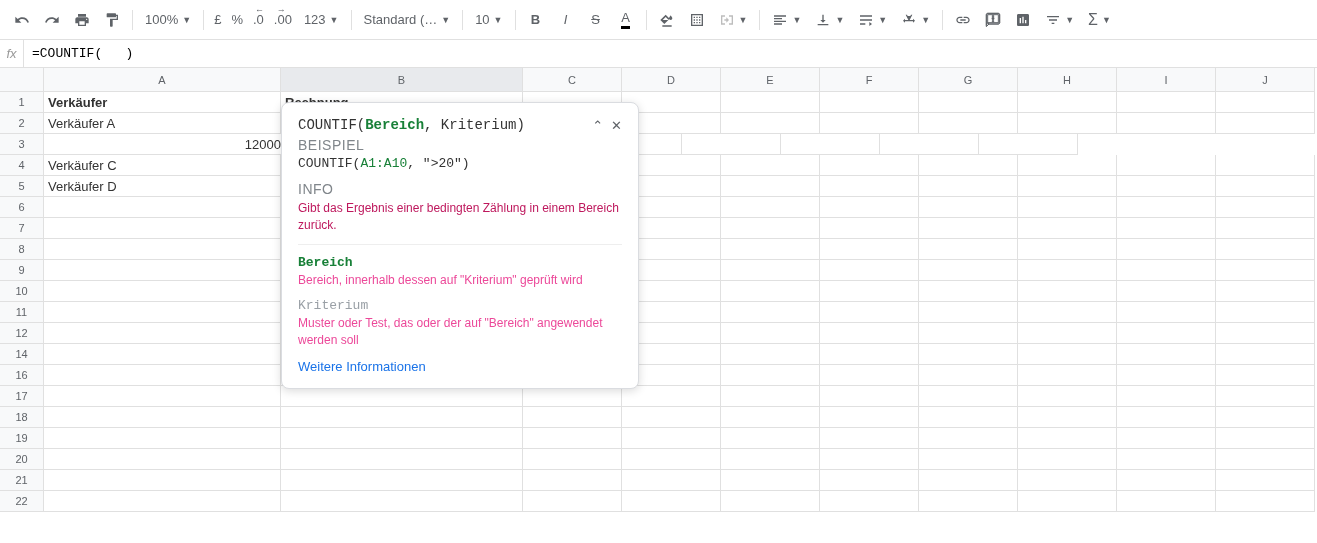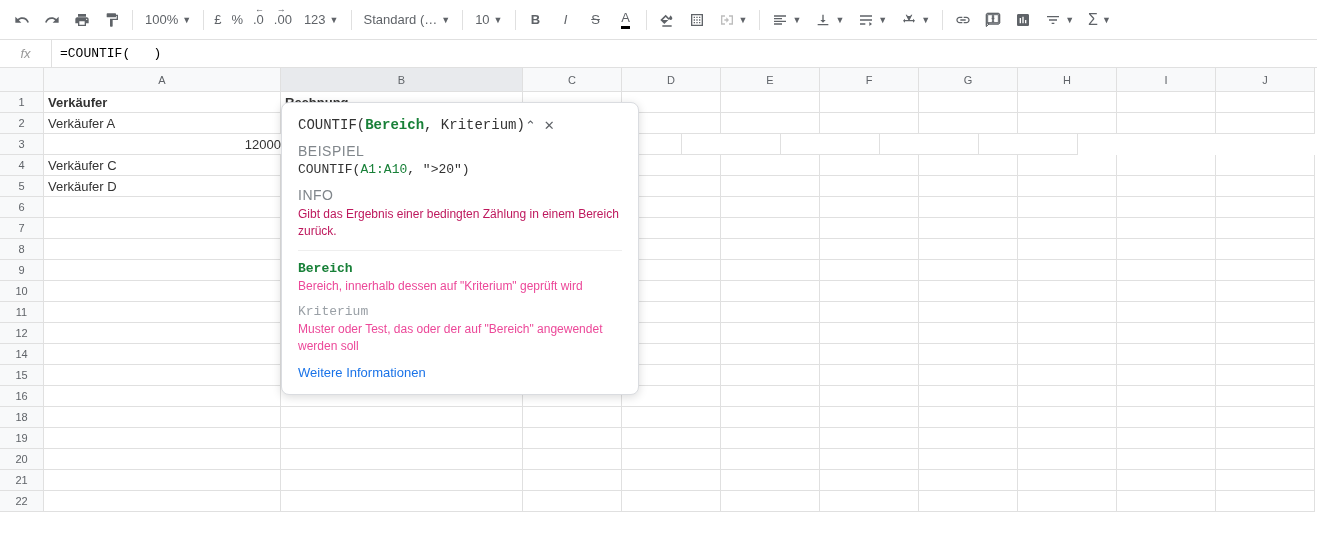--- a/index.html
+++ b/index.html
@@ -5,41 +5,41 @@
 * { box-sizing: border-box; margin: 0; padding: 0; }
 body { font-family: Arial, sans-serif; font-size: 13px; color: #333; background: #fff; width: 1317px; overflow: hidden; }
 .toolbar { display: flex; align-items: center; height: 40px; padding: 0 8px; border-bottom: 1px solid #e0e0e0; gap: 2px; }
 .tb-btn { width: 28px; height: 28px; display: flex; align-items: center; justify-content: center; color: #5f6368; cursor: pointer; border-radius: 2px; }
 .tb-sep { width: 1px; height: 20px; background: #e0e0e0; margin: 0 4px; }
 .tb-txt { color: #5f6368; font-size: 13px; padding: 0 4px; cursor: pointer; display: flex; align-items: center; gap: 4px; }
 .tb-select { display: flex; align-items: center; gap: 4px; padding: 0 6px; height: 24px; color: #5f6368; cursor: pointer; }
 .caret { font-size: 9px; color: #5f6368; }
 .text-color-underline { border-bottom: 3px solid #000; padding-bottom: 1px; }
 .formula-bar { display: flex; align-items: center; height: 28px; border-bottom: 1px solid #e0e0e0; }
-.fx-label { width: 52px; text-align: center; font-style: italic; color: #999; border-right: 1px solid #e0e0e0; height: 100%; display: flex; align-items: center; justify-content: center; }
+.fx-label { width: 24px; text-align: center; font-style: italic; color: #999; border-right: 1px solid #e0e0e0; height: 100%; display: flex; align-items: center; justify-content: center; }
 .fx-input { flex: 1; padding: 0 8px; font-family: 'Courier New', monospace; font-size: 13px; border: none; outline: none; height: 100%; }
 .grid-area { position: relative; }
 .col-headers { display: flex; height: 24px; }
 .corner { width: 44px; background: #f8f9fa; border-right: 1px solid #e0e0e0; border-bottom: 1px solid #e0e0e0; }
 .col-h { text-align: center; background: #f8f9fa; border-right: 1px solid #e0e0e0; border-bottom: 1px solid #e0e0e0; color: #5f6368; font-size: 11px; line-height: 24px; cursor: pointer; }
 .col-h.wa { width: 237px; }
 .col-h.wb { width: 242px; background: #e8eaed; }
 .col-h.wn { width: 99px; }
 .rows { }
 .row { display: flex; height: 21px; }
 .row-h { width: 44px; text-align: center; background: #f8f9fa; border-right: 1px solid #e0e0e0; border-bottom: 1px solid #e0e0e0; color: #5f6368; font-size: 11px; line-height: 21px; cursor: pointer; }
 .cell { border-right: 1px solid #e0e0e0; border-bottom: 1px solid #e0e0e0; padding: 0 4px; line-height: 21px; overflow: hidden; white-space: nowrap; }
 .cell.wa { width: 237px; }
 .cell.wb { width: 242px; }
 .cell.wn { width: 99px; }
 .cell.bold { font-weight: bold; }
 .cell.num { text-align: right; }
 .cell.active { border: 2px solid #1a73e8; padding: 0 3px; line-height: 19px; font-family: 'Courier New', monospace; }
 .tooltip { position: absolute; left: 281px; top: 34px; width: 358px; background: #fff; border: 1px solid #dadce0; border-radius: 8px; box-shadow: 0 2px 10px rgba(0,0,0,0.15); padding: 14px 16px; font-size: 13px; z-index: 10; }
-.tooltip-head { display: flex; align-items: center; margin-bottom: 10px; }
+.tooltip-head { display: flex; justify-content: space-between; align-items: center; margin-bottom: 4px; }
 .tooltip-sig { font-family: 'Courier New', monospace; font-size: 14px; }
 .sig-arg1 { color: #188038; font-weight: bold; }
 .tooltip-controls { display: flex; gap: 8px; color: #5f6368; }
 .tooltip-controls span { cursor: pointer; }
 .tt-label { color: #80868b; font-size: 14px; letter-spacing: 0.5px; margin-bottom: 3px; }
 .tt-example { font-family: 'Courier New', monospace; font-size: 13px; margin-bottom: 10px; }
 .tt-example .ex-range { color: #188038; }
 .tt-info { color: #be185d; font-size: 12px; line-height: 1.4; margin-bottom: 10px; }
 .tt-hr { border: none; border-top: 1px solid #eee; margin: 10px 0; }
 .tt-argname { font-family: 'Courier New', monospace; font-size: 13px; margin-bottom: 2px; }
@@ -372,34 +372,34 @@
         <div class="cell wn"></div>
         <div class="cell wn"></div>
         <div class="cell wn"></div>
         <div class="cell wn"></div>
         <div class="cell wn"></div>
         <div class="cell wn"></div>
         <div class="cell wn"></div>
         <div class="cell wn"></div>
       </div>
       <div class="row">
-        <div class="row-h">15</div>
-        <div class="cell wa"></div>
-        <div class="cell wb"></div>
-        <div class="cell wn"></div>
-        <div class="cell wn"></div>
-        <div class="cell wn"></div>
-        <div class="cell wn"></div>
-        <div class="cell wn"></div>
-        <div class="cell wn"></div>
-        <div class="cell wn"></div>
-        <div class="cell wn"></div>
-      </div>
-      <div class="row">
         <div class="row-h">16</div>
+        <div class="cell wa"></div>
+        <div class="cell wb"></div>
+        <div class="cell wn"></div>
+        <div class="cell wn"></div>
+        <div class="cell wn"></div>
+        <div class="cell wn"></div>
+        <div class="cell wn"></div>
+        <div class="cell wn"></div>
+        <div class="cell wn"></div>
+        <div class="cell wn"></div>
+      </div>
+      <div class="row">
+        <div class="row-h">17</div>
         <div class="cell wa"></div>
         <div class="cell wb"></div>
         <div class="cell wn"></div>
         <div class="cell wn"></div>
         <div class="cell wn"></div>
         <div class="cell wn"></div>
         <div class="cell wn"></div>
         <div class="cell wn"></div>
         <div class="cell wn"></div>
         <div class="cell wn"></div>

